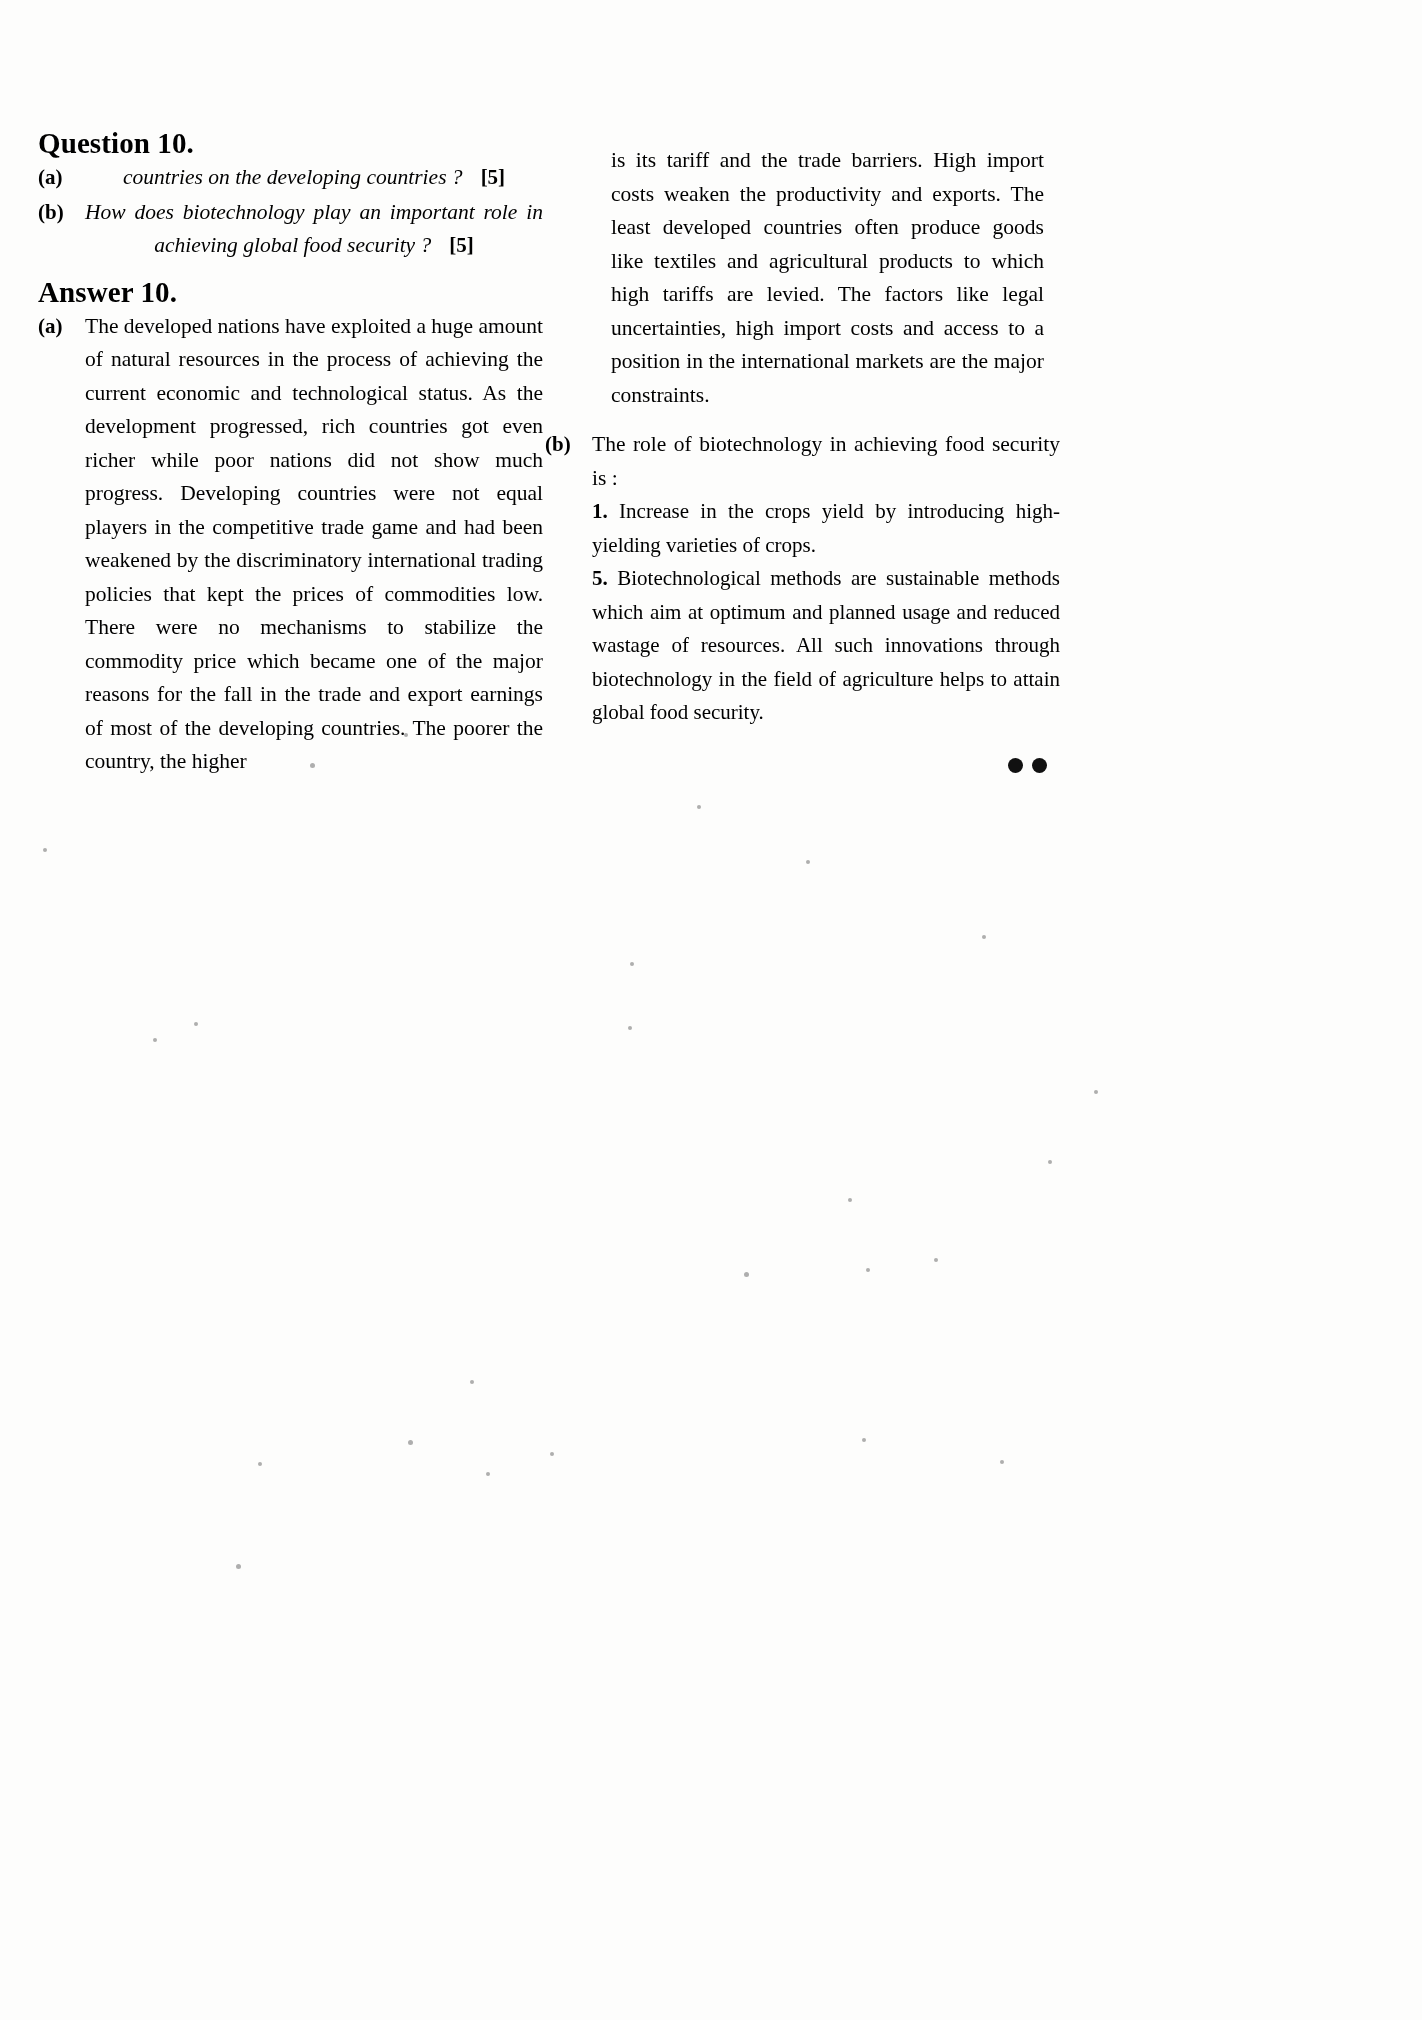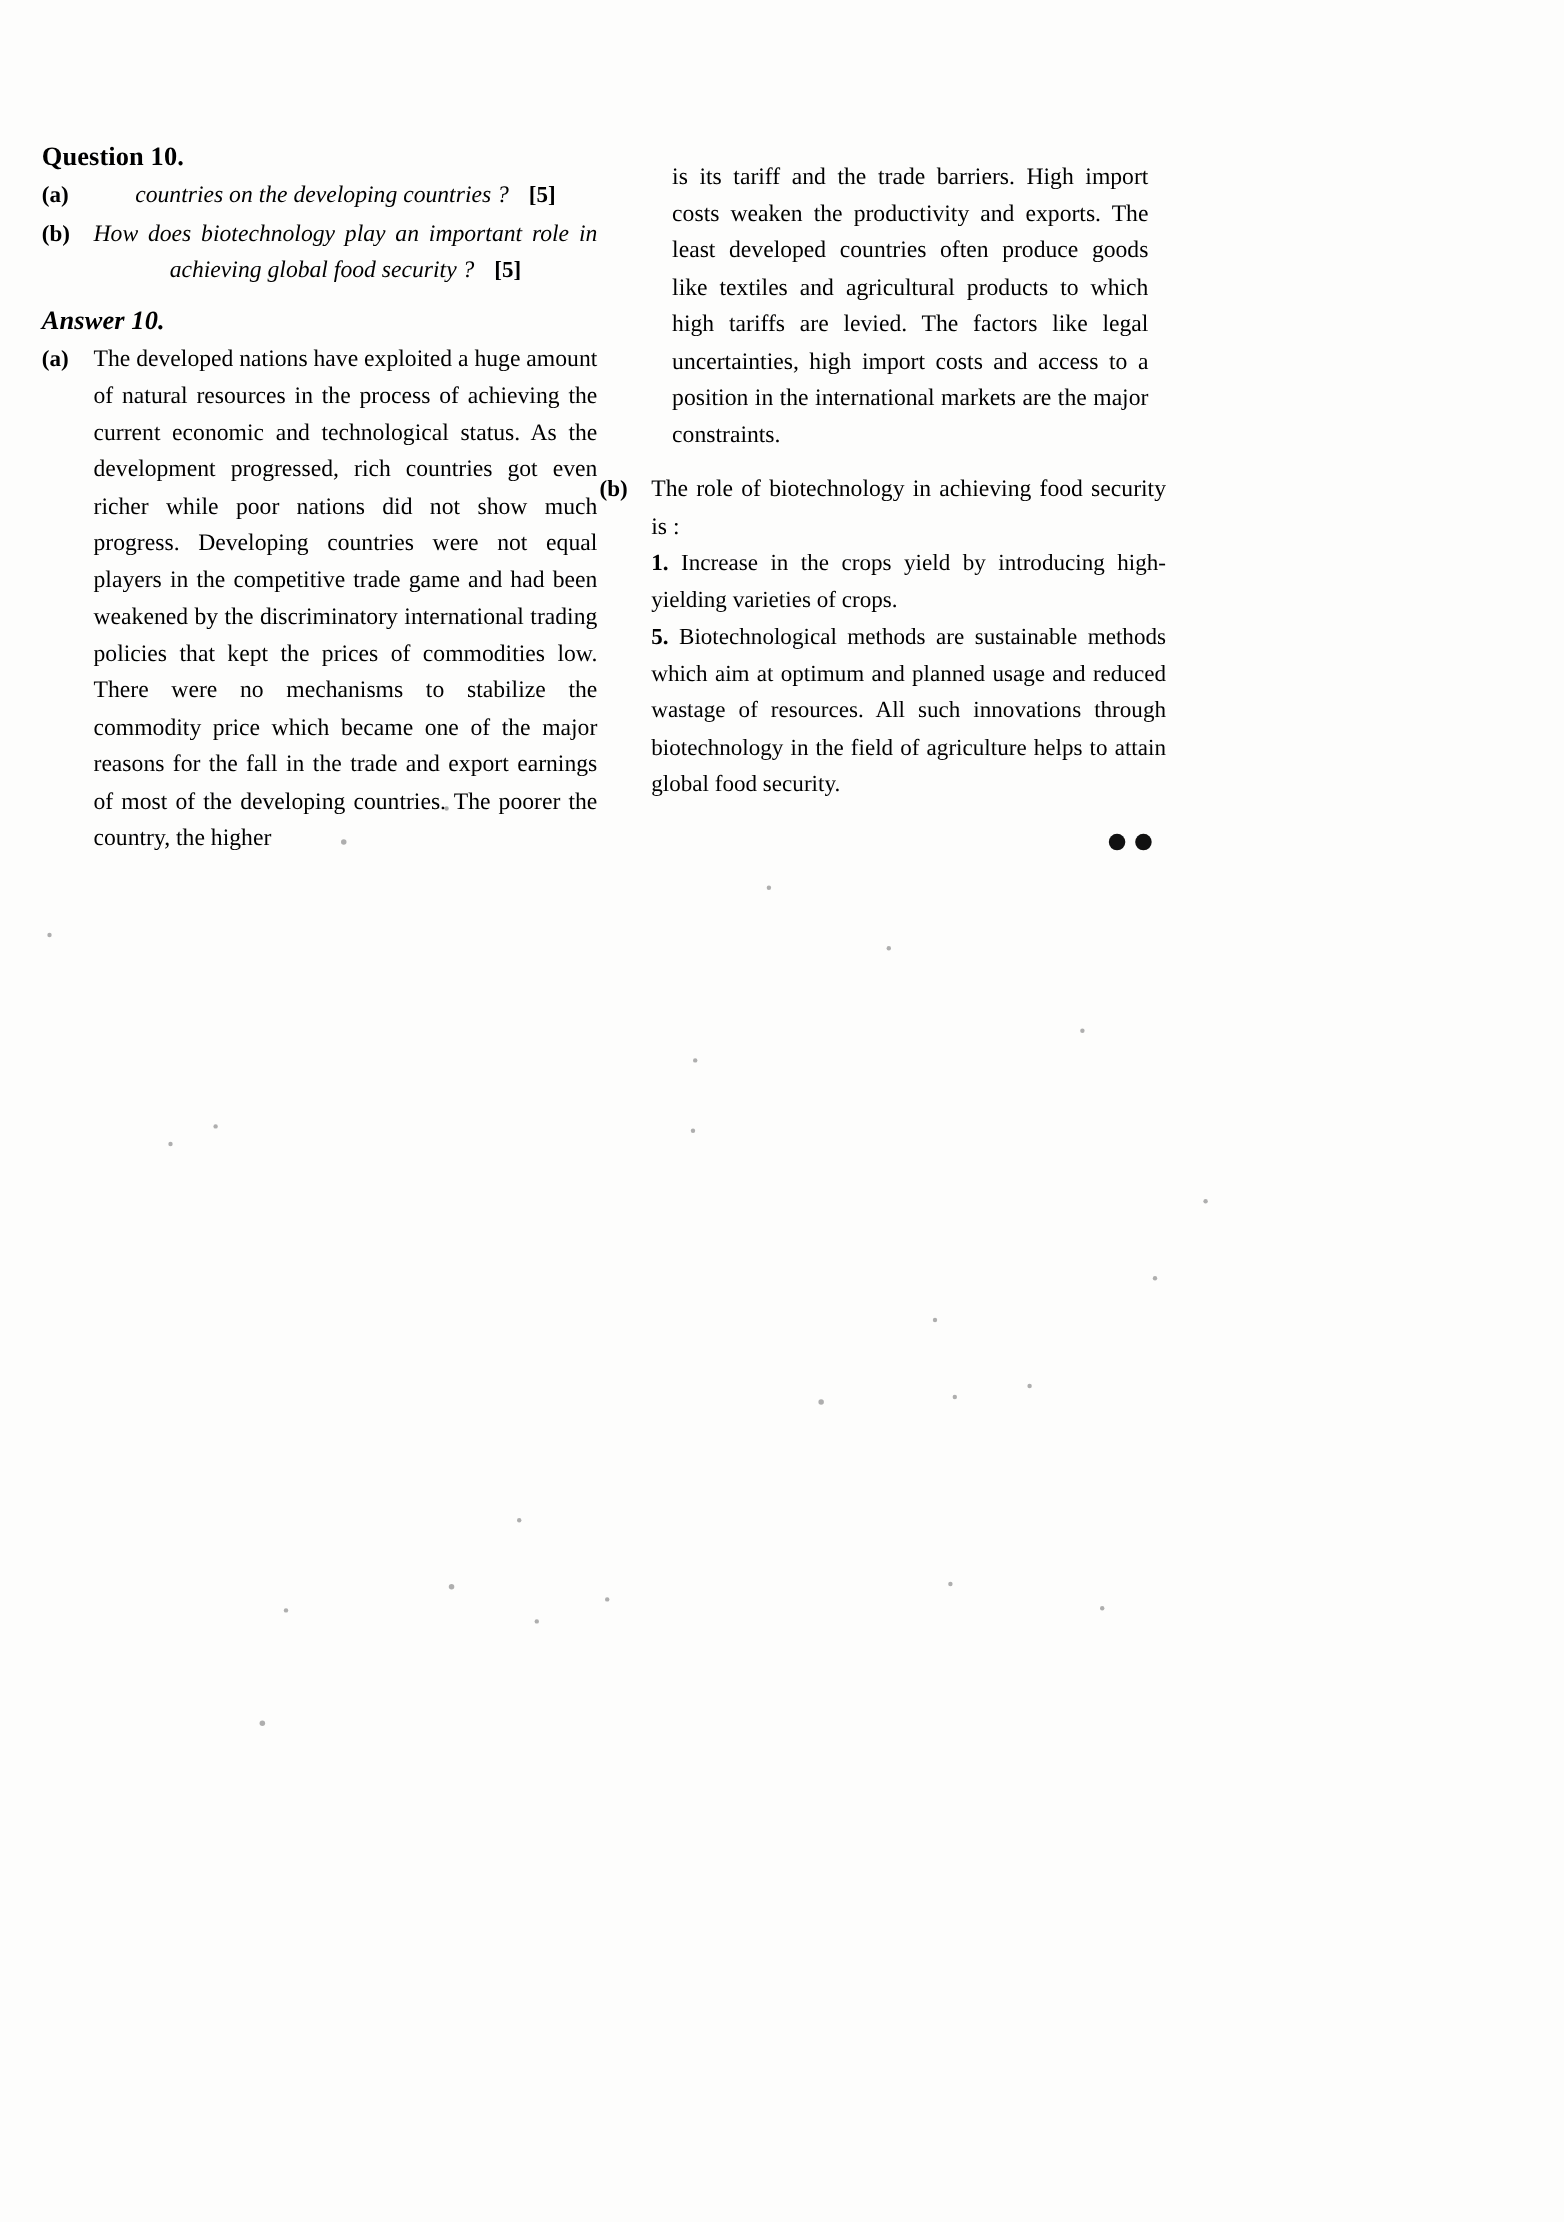--- a/index.html
+++ b/index.html
@@ -42,26 +42,26 @@
   .col {
     position: absolute;
     top: 128px;
   }
   #col-left  { left: 38px;  width: 505px; }
   #col-right { left: 595px; width: 465px; }
 
   
   .heading {
     font-weight: bold;
-    font-size: 24px;
+    font-size: 29px;
     line-height: 31px;
     letter-spacing: .1px;
     margin: 0 0 2px 0;
   }
-  #answer-heading { margin-top: 14px; font-style: italic; }
+  #answer-heading { margin-top: 14px; }
 
   
   .qrow {
     display: flex;
     align-items: flex-start;
     margin-bottom: 1px;
   }
   .marker {
     flex: 0 0 auto;
     width: 47px;

